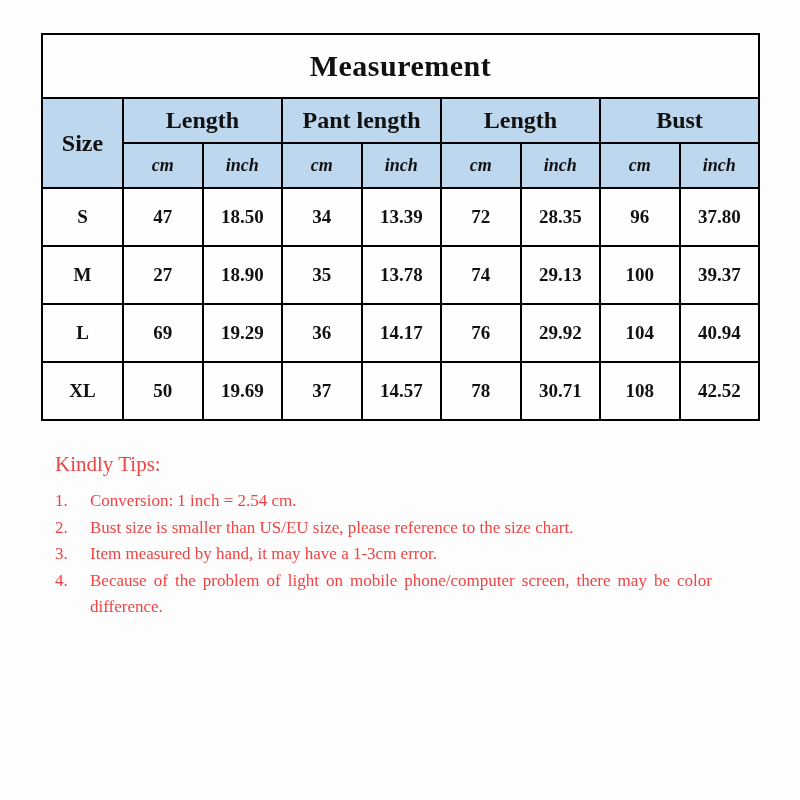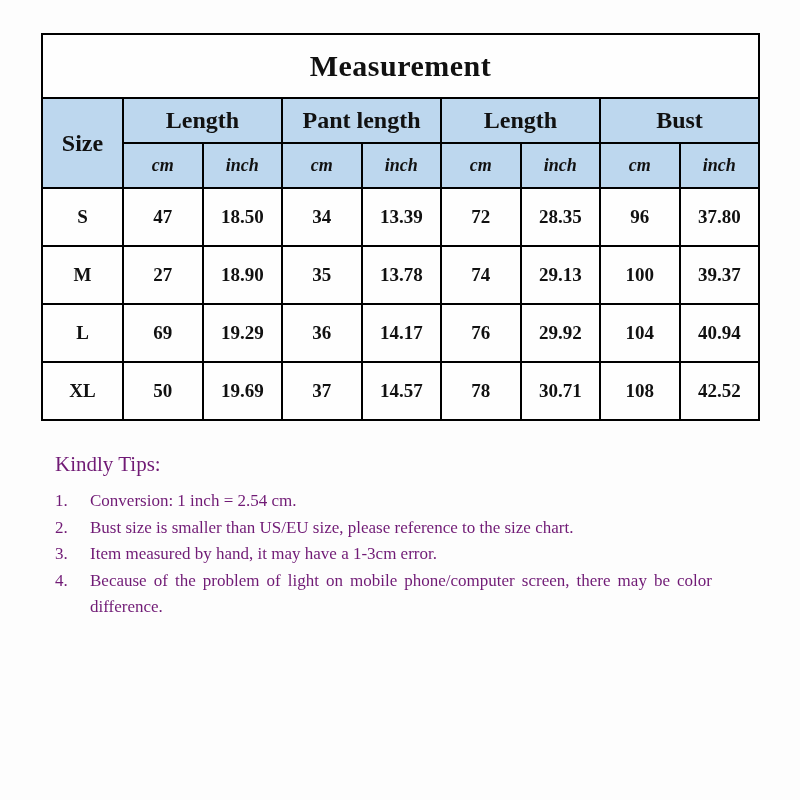--- a/index.html
+++ b/index.html
@@ -45,21 +45,21 @@
     height: 58px;
     font-size: 19px;
     background: #fefefe;
   }
 
   
   .tips {
     position: absolute;
     left: 55px; top: 449px;
     width: 657px;
-    color: #701a75;
+    color: #ef4444;
   }
   .tips-heading {
     font-size: 21px;
     line-height: 30px;
     margin-bottom: 9px;
   }
   .tips ol {
     list-style: none;
     counter-reset: tip;
   }

